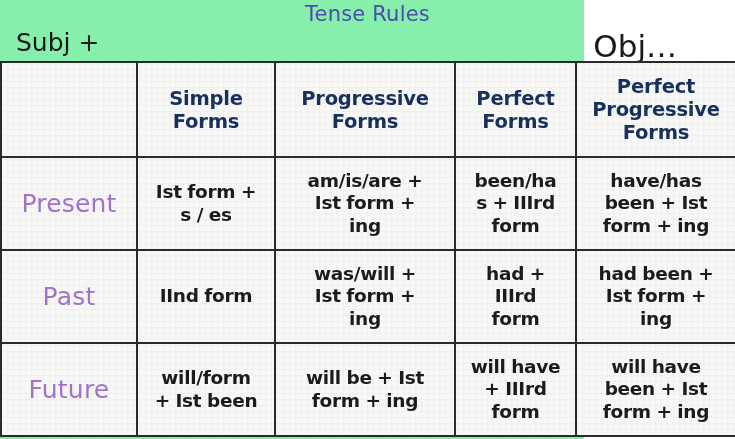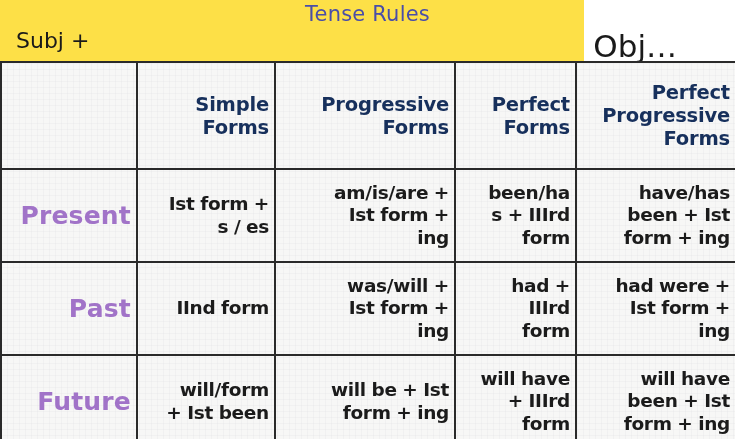--- a/index.html
+++ b/index.html
@@ -12,21 +12,21 @@
     height: 439px;
     overflow: hidden;
     font-family: "DejaVu Sans", sans-serif;
     -webkit-font-smoothing: antialiased;
   }
 
   #page {
     position: relative;
     width: 584px;
     height: 439px;
-    background: #fde047;
+    background: #86efac;
   }
 
   
   .title {
     position: absolute;
     left: 0;
     top: 2px;
     width: 735px;
     text-align: center;
     font-size: 21px;
@@ -40,21 +40,21 @@
     position: absolute;
     left: 0;
     top: 28px;
     width: 735px;
     height: 32px;
   }
   .caption-subj {
     position: absolute;
     left: 16px;
     top: 0;
-    font-size: 22px;
+    font-size: 25px;
     color: #1a1a1a;
     font-family: "DejaVu Sans", sans-serif;
   }
   .caption-obj {
     position: absolute;
     right: 58px;
     top: 0;
     font-size: 31px;
     color: #1a1a1a;
     font-family: "DejaVu Sans", sans-serif;
@@ -70,22 +70,22 @@
     border-collapse: collapse;
     table-layout: fixed;
     background:
       repeating-linear-gradient(0deg, rgba(200,200,210,0.13) 0px, rgba(200,200,210,0.13) 1px, transparent 1px, transparent 6px),
       repeating-linear-gradient(90deg, rgba(200,200,210,0.13) 0px, rgba(200,200,210,0.13) 1px, transparent 1px, transparent 6px),
       #f7f7f6;
   }
   .tense-table td,
   .tense-table th {
     border: 2px solid #2a2a2a;
-    padding: 6px 5px;
-    text-align: right;
+    padding: 0 5px;
+    text-align: center;
     vertical-align: middle;
     background: transparent;
   }
 
   
   .col-label  { width: 136px; }
   .col-simple { width: 138px; }
   .col-prog   { width: 180px; }
   .col-perf   { width: 121px; }
   .col-pprog  { width: 160px; }
@@ -100,21 +100,21 @@
     font-family: "DejaVu Sans", sans-serif;
     letter-spacing: -0.2px;
   }
   .head-blank { height: 93px; }
 
   
   .tense-name {
     font-size: 25px;
     color: #a173c8;
     font-family: "DejaVu Sans", sans-serif;
-    font-weight: bold;
+    font-weight: normal;
     letter-spacing: 0.2px;
   }
   .row-body { height: 93px; }
 
   .formula {
     font-size: 18.5px;
     font-weight: bold;
     color: #1b1b1b;
     line-height: 1.21;
     font-family: "DejaVu Sans", sans-serif;
@@ -197,21 +197,21 @@
           <div>was/will +</div>
           <div>Ist form +</div>
           <div>ing</div>
         </td>
         <td class="formula">
           <div>had +</div>
           <div>IIIrd</div>
           <div>form</div>
         </td>
         <td class="formula">
-          <div>had were +</div>
+          <div>had been +</div>
           <div>Ist form +</div>
           <div>ing</div>
         </td>
       </tr>
 
       <tr class="row-body">
         <td class="tense-name">Future</td>
         <td class="formula">
           <div>will/form</div>
           <div>+ Ist been</div>

